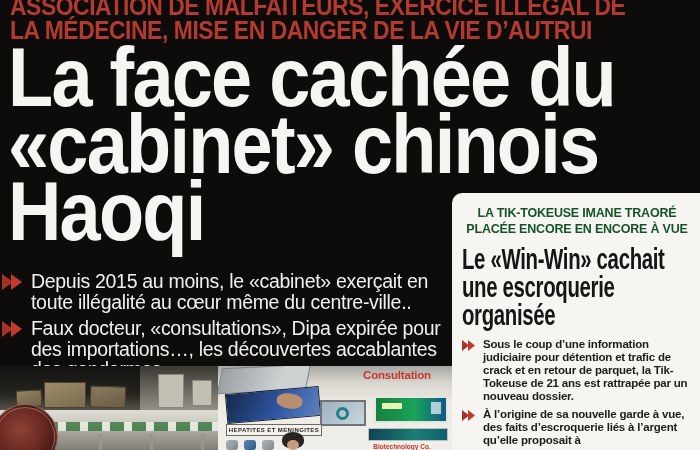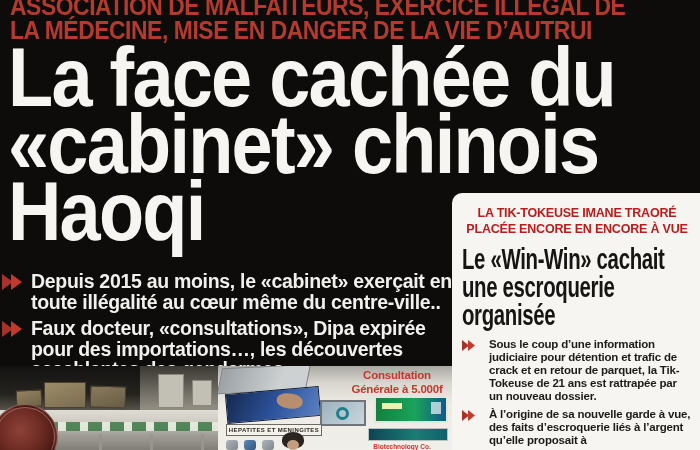--- a/index.html
+++ b/index.html
@@ -11,21 +11,21 @@
   .kicker { position:absolute; left:10px; top:-5px; transform:scaleX(.88); transform-origin:0 0;
             color:#b43a2f; font-weight:bold; font-size:26px; line-height:.92; letter-spacing:-.5px; white-space:nowrap; }
 
   
   .headline { position:absolute; left:8px; top:44px; transform:scaleX(.88); transform-origin:0 0;
               color:#f7f5f1; font-weight:bold; font-size:84px; line-height:.8; letter-spacing:-2px; white-space:nowrap; }
 
   
   .lbullets { position:absolute; left:2px; top:271px; width:452px; }
   .lbullet { display:flex; align-items:flex-start; gap:3px; margin-bottom:5px;
-             color:#f2f0ec; font-weight:bold; font-size:19.5px; line-height:1.07; letter-spacing:-.3px;justify-content:space-between; }
+             color:#f2f0ec; font-weight:normal; font-size:19.5px; line-height:1.07; letter-spacing:-.3px;justify-content:space-between; }
   .chev { flex:0 0 auto; margin-top:1px; }
   .chev svg { display:block; }
   .pref { font-size:12px; margin-left:10px; letter-spacing:.5px; }
 
   
   .photo { position:absolute; left:0; top:366px; width:468px; height:84px; display:flex; overflow:hidden; background:#e5e5e5;align-items:center; }
   .shop { position:relative; width:218px; height:100%; overflow:hidden;
           background:linear-gradient(180deg,#131211 0%,#26241f 34%,#56524a 52%,#7d796f 68%,#4e4a42 100%); }
   .wall { position:absolute; right:0; top:0; width:78px; height:58px; background:linear-gradient(180deg,#3a3832,#8e8a80 70%,#a5a196); }
   .frame { position:absolute; background:#c2bfb4; border:1px solid #8a867c; }
@@ -74,25 +74,25 @@
   .staff .hair { position:absolute; left:6px; top:0; width:22px; height:16px; border-radius:50% 50% 40% 40%; background:#2a2420; }
   .staff .face { position:absolute; left:11px; top:8px; width:12px; height:10px; border-radius:50%; background:#c59d7c; }
   .smalltext { position:absolute; left:136px; top:77px; width:96px; text-align:center; font-weight:bold;
                line-height:1.25; font-size:6.5px; filter:blur(.35px); white-space:nowrap; overflow:hidden; }
   .smalltext .red { color:#c5372b; display:block; }
   .edgestrip { position:absolute; right:0; top:0; width:10px; height:100%; background:linear-gradient(180deg,#35332f,#57544d); }
 
   
   .rpanel { position:absolute; left:452px; top:193px; width:248px; height:257px; background:#f7f5f1;
             border-radius:10px 0 0 0; padding:12px 8px 0 10px; }
-  .rp-kicker { color:#b91c1c; font-weight:bold; font-size:12.5px; line-height:1.3; text-align:center; letter-spacing:-.2px; }
+  .rp-kicker { color:#14532d; font-weight:bold; font-size:12.5px; line-height:1.3; text-align:center; letter-spacing:-.2px; }
   .rp-headline { margin-top:7px; transform:scaleX(.68); transform-origin:0 0;
                  color:#161513; font-weight:bold; font-size:30px; line-height:.94; letter-spacing:-.5px; white-space:nowrap; }
   .rp-bullets { margin-top:9px; }
-  .rbullet { display:flex; align-items:flex-start; gap:10px; margin-bottom:6px;
+  .rbullet { display:flex; align-items:flex-start; gap:4px; margin-bottom:6px;
              color:#1d1c1a; font-weight:bold; font-size:11.5px; line-height:1.12; letter-spacing:-.2px; }
   .rchev { flex:0 0 auto; margin-top:1px; }
 </style>
 </head>
 <body>
 
 <div class="page">
 
   <div class="kicker">
     <div>ASSOCIATION DE MALFAITEURS, EXERCICE ILLÉGAL DE</div>
@@ -141,21 +141,20 @@
       <div class="seal"></div>
     </div>
 
     <div class="poster">
       <div class="laptop"></div>
       <div class="touchscreen">
         <div class="hand"></div>
       </div>
       <div class="poster-title">
         <div>Consultation</div>
-        <div>Générale à 5.000f</div>
       </div>
       <div class="monitor">
           <div class="dot"></div>
         </div>
       <div class="greenbanner">
         <div class="fleck1"></div>
         <div class="fleck2"></div>
       </div>
       <div class="tealband"></div>
       <div class="captionbar">HEPATITES ET MENINGITES</div>

